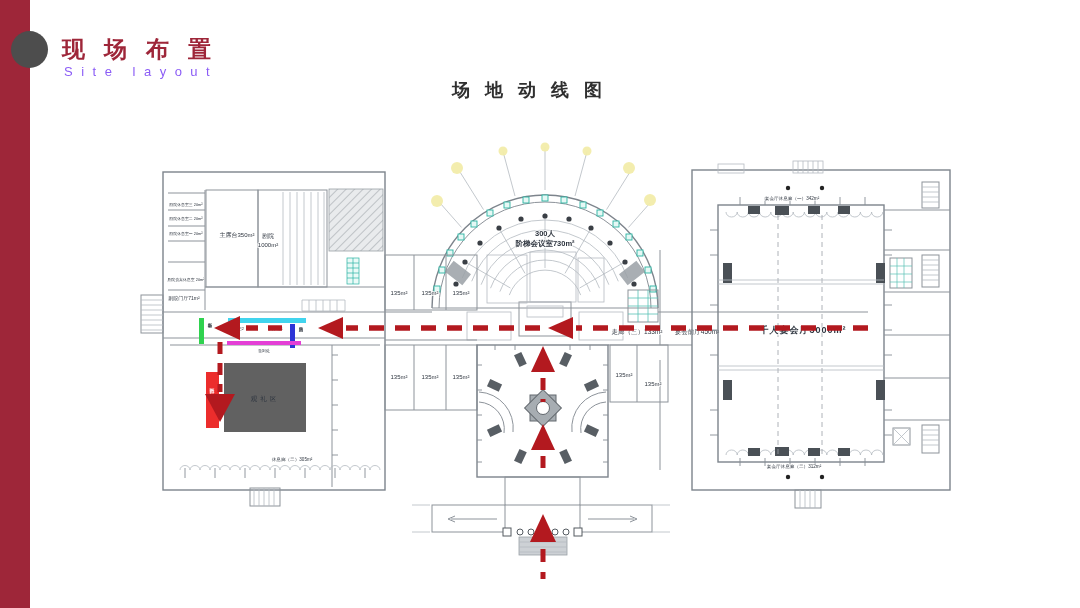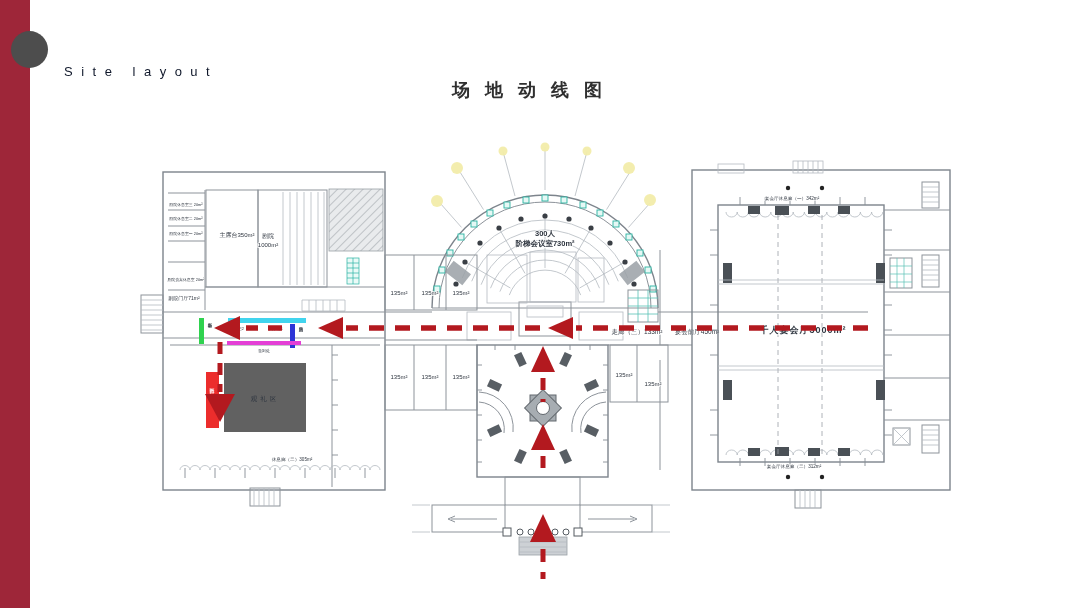--- a/index.html
+++ b/index.html
@@ -1,21 +1,21 @@
 <!DOCTYPE html>
 <html><head>
 <meta charset="utf-8">
 <style>
   html,body{margin:0;padding:0;background:#ffffff;}
   .slide{position:relative;width:1080px;height:608px;background:#ffffff;overflow:hidden;
          font-family:"Liberation Sans","DejaVu Sans",sans-serif;}
   .accent-bar{position:absolute;left:0;top:0;width:30px;height:608px;background:#9e2639;}
   .logo-dot{position:absolute;left:11px;top:31px;width:37px;height:37px;border-radius:50%;background:#4d4d4d;}
   .title-cn{position:absolute;left:62px;top:34px;font-size:23px;font-weight:bold;color:#9e2639;letter-spacing:19px;white-space:nowrap;}
-  .title-en{position:absolute;left:64px;top:64px;font-size:13px;color:#0f172a;letter-spacing:8.5px;white-space:nowrap;}
+  .title-en{position:absolute;left:64px;top:64px;font-size:13px;color:#8b5cf6;letter-spacing:8.5px;white-space:nowrap;}
   .diagram-title{position:absolute;left:452px;top:78px;font-size:18px;font-weight:bold;color:#2f2f2f;letter-spacing:15px;white-space:nowrap;}
   svg{position:absolute;left:0;top:0;}
   svg text{font-family:"Liberation Sans","DejaVu Sans",sans-serif;fill:#2f3640;text-anchor:middle;
            paint-order:stroke;stroke:#ffffff;stroke-width:1.6px;}
   .t9{font-size:9px;font-weight:bold;letter-spacing:1px;}
   .t7b{font-size:7.5px;font-weight:bold;}
   .t65{font-size:6.5px;}
   .t6{font-size:6px;}
   .t5{font-size:5px;}
   .tiny{font-size:4.6px;stroke-width:1px;}
@@ -26,20 +26,21 @@
   .lt{fill:none;stroke:#b4bac0;stroke-width:.8;}
   .tick{fill:none;stroke:#868d94;stroke-width:.9;}
   .dark{fill:#4a5056;stroke:none;}
 </style>
 </head>
 <body>
 <div class="slide">
 
 <div class="accent-bar"></div>
 <div class="logo-dot"></div>
+<div class="title-cn">现场布置</div>
 <div class="title-en">Site layout</div>
 <div class="diagram-title">场地动线图</div>
 
 <svg width="1080" height="608" viewBox="0 0 1080 608">
   <defs>
     <pattern id="hatch" width="6" height="6" patternTransform="rotate(45)" patternUnits="userSpaceOnUse">
       <rect width="6" height="6" fill="#e9ebed"></rect>
       <line x1="0" y1="0" x2="0" y2="6" stroke="#9aa0a6" stroke-width="1.1"></line>
     </pattern>
   </defs>

